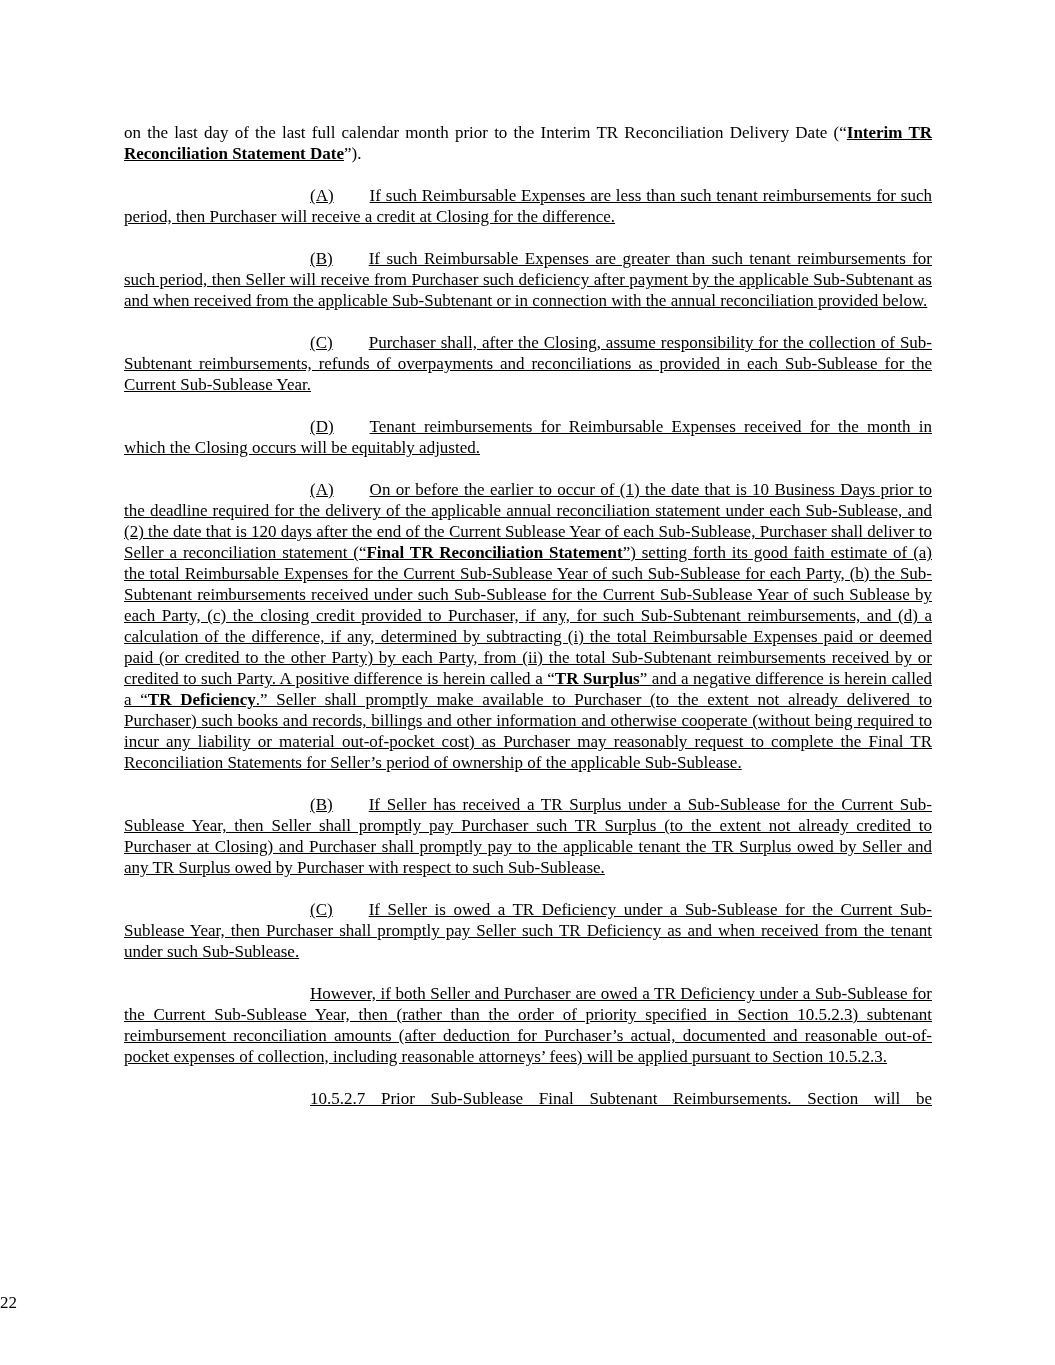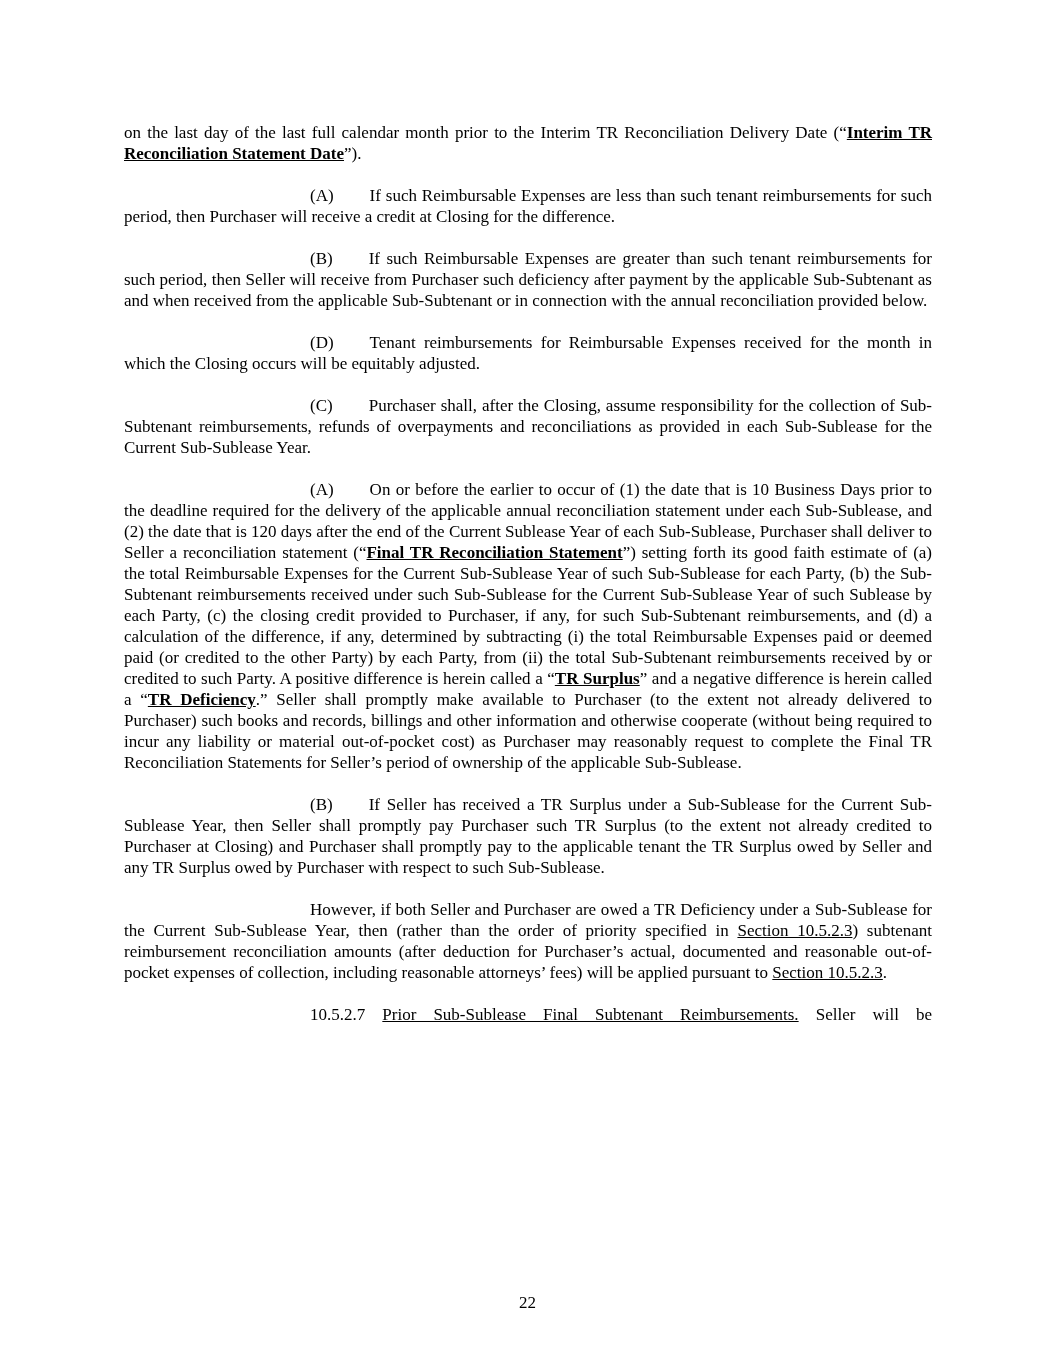--- a/index.html
+++ b/index.html
@@ -25,67 +25,69 @@
     font-size: 17px;
     line-height: 21px;
     text-align: justify;
   }
   .para {
     margin: 0 0 21px 0;
     padding: 0;
   }
   .indented {
     text-indent: 186px;
+    text-decoration: underline;
   }
   .label-gap {
     display: inline-block;
     width: 36px;
   }
   .bu {
     font-weight: 700;
     text-decoration: underline;
   }
   .u {
     text-decoration: underline;
   }
   .force-last-justify {
     text-align-last: justify;
   }
   .page-number {
     position: absolute;
     top: 1292px;
     left: 0;
     width: 100%;
-    text-align: center;
+    text-align: left;
     font-size: 17px;
     line-height: 21px;
   }
 </style>
 </head>
 <body>
 
 <div class="page">
   <div class="content">
 
     <p class="para"><span>on the last day of the last full calendar month prior to the Interim TR Reconciliation Delivery Date (“</span><span class="bu">Interim TR Reconciliation Statement Date</span><span>”).</span></p>
 
     <p class="para indented"><span>(A)</span><span class="label-gap"></span><span>If such Reimbursable Expenses are less than such tenant reimbursements for such period, then Purchaser will receive a credit at Closing for the difference.</span></p>
 
     <p class="para indented"><span>(B)</span><span class="label-gap"></span><span>If such Reimbursable Expenses are greater than such tenant reimbursements for such period, then Seller will receive from Purchaser such deficiency after payment by the applicable Sub-Subtenant as and when received from the applicable Sub-Subtenant or in connection with the annual reconciliation provided below.</span></p>
 
+    <p class="para indented"><span>(C)</span><span class="label-gap"></span><span>Purchaser shall, after the Closing, assume responsibility for the collection of Sub-Subtenant reimbursements, refunds of overpayments and reconciliations as provided in each Sub-Sublease for the Current Sub-Sublease Year.</span></p>
+
     <p class="para indented"><span>(D)</span><span class="label-gap"></span><span>Tenant reimbursements for Reimbursable Expenses received for the month in which the Closing occurs will be equitably adjusted.</span></p>
-
-    <p class="para indented"><span>(C)</span><span class="label-gap"></span><span>Purchaser shall, after the Closing, assume responsibility for the collection of Sub-Subtenant reimbursements, refunds of overpayments and reconciliations as provided in each Sub-Sublease for the Current Sub-Sublease Year.</span></p>
 
 
     <p class="para indented"><span>(A)</span><span class="label-gap"></span><span>On or before the earlier to occur of (1) the date that is 10 Business Days prior to the deadline required for the delivery of the applicable annual reconciliation statement under each Sub-Sublease, and (2) the date that is 120 days after the end of the Current Sublease Year of each Sub-Sublease, Purchaser shall deliver to Seller a reconciliation statement (“</span><span class="bu">Final TR Reconciliation Statement</span><span>”) setting forth its good faith estimate of (a) the total Reimbursable Expenses for the Current Sub-Sublease Year of such Sub-Sublease for each Party, (b) the Sub-Subtenant reimbursements received under such Sub-Sublease for the Current Sub-Sublease Year of such Sublease by each Party, (c) the closing credit provided to Purchaser, if any, for such Sub-Subtenant reimbursements, and (d) a calculation of the difference, if any, determined by subtracting (i) the total Reimbursable Expenses paid or deemed paid (or credited to the other Party) by each Party, from (ii) the total Sub-Subtenant reimbursements received by or credited to such Party.  A positive difference is herein called a “</span><span class="bu">TR Surplus</span><span>” and a negative difference is herein called a “</span><span class="bu">TR Deficiency</span><span>.”  Seller shall promptly make available to Purchaser (to the extent not already delivered to Purchaser) such books and records, billings and other information and otherwise cooperate (without being required to incur any liability or material out-of-pocket cost) as Purchaser may reasonably request to complete the Final TR Reconciliation Statements for Seller’s period of ownership of the applicable Sub-Sublease.</span></p>
 
     <p class="para indented"><span>(B)</span><span class="label-gap"></span><span>If Seller has received a TR Surplus under a Sub-Sublease for the Current Sub-Sublease Year, then Seller shall promptly pay Purchaser such TR Surplus (to the extent not already credited to Purchaser at Closing) and Purchaser shall promptly pay to the applicable tenant the TR Surplus owed by Seller and any TR Surplus owed by Purchaser with respect to such Sub-Sublease.</span></p>
 
+    <p class="para indented"><span>(C)</span><span class="label-gap"></span><span>If Seller is owed a TR Deficiency under a Sub-Sublease for the Current Sub-Sublease Year, then Purchaser shall promptly pay Seller such TR Deficiency as and when received from the tenant under such Sub-Sublease.</span></p>
 
     <p class="para indented"><span>However, if both Seller and Purchaser are owed a TR Deficiency under a Sub-Sublease for the Current Sub-Sublease Year, then (rather than the order of priority specified in </span><span class="u">Section 10.5.2.3</span><span>) subtenant reimbursement reconciliation amounts (after deduction for Purchaser’s actual, documented and reasonable out-of-pocket expenses of collection, including reasonable attorneys’ fees) will be applied pursuant to </span><span class="u">Section 10.5.2.3</span><span>.</span></p>
 
-    <p class="para indented force-last-justify"><span>10.5.2.7 </span><span class="u">Prior Sub-Sublease Final Subtenant Reimbursements.</span><span> Seller will be</span></p>
+    <p class="para indented force-last-justify"><span>10.5.2.7 </span><span class="u">Prior Sub-Sublease Final Subtenant Reimbursements.</span><span> Section will be</span></p>
 
   </div>
 
   <div class="page-number">22</div>
 </div>
 
 </body></html>

